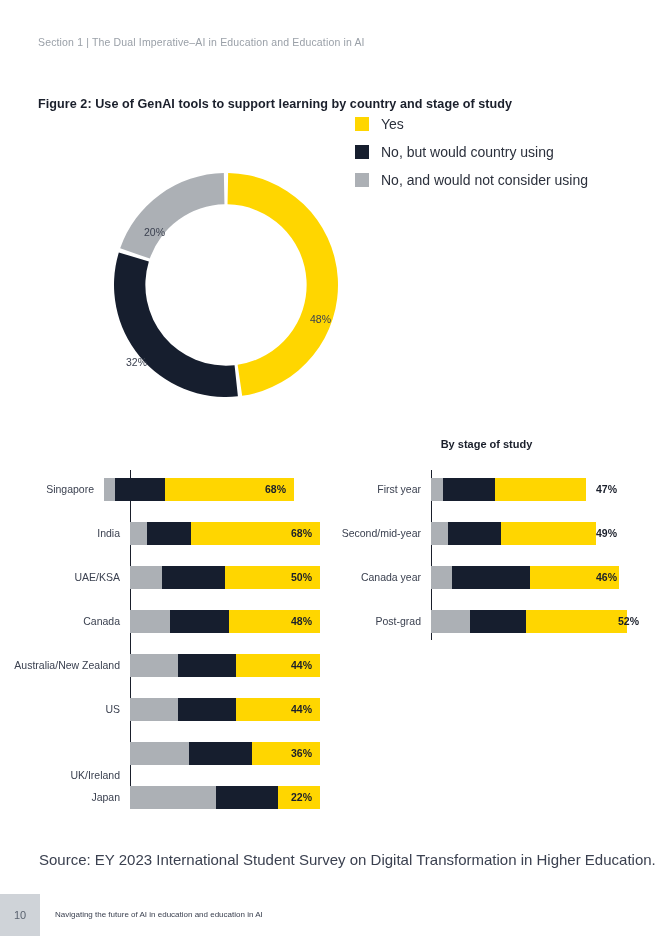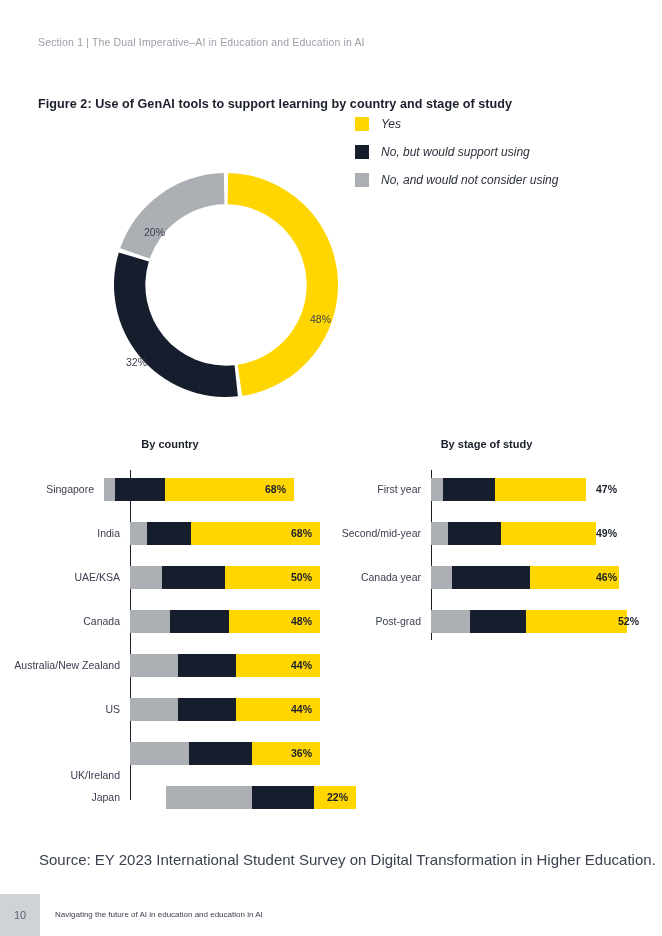--- a/index.html
+++ b/index.html
@@ -90,24 +90,23 @@
     align-items: center;
     height: 28px;
   }
   .legend-swatch {
     width: 14px;
     height: 14px;
     flex: 0 0 14px;
     margin-right: 12px;
   }
   .legend-text {
-    font-size: 12px;
+    font-size: 14px;
     color: #2b303c;
     white-space: nowrap;
-    font-style: italic;
   }
 
   
   .panel {
     position: absolute;
   }
   .panel-title {
     position: absolute;
     top: 0;
     font-size: 11px;
@@ -212,30 +211,29 @@
   </div>
 </div>
 
 <div class="legend" id="legend-host">
     <div class="legend-row">
       <span class="legend-swatch" style="background: rgb(255, 214, 0);"></span>
       <span class="legend-text">Yes</span>
     </div>
     <div class="legend-row">
       <span class="legend-swatch" style="background: rgb(22, 30, 46);"></span>
-      <span class="legend-text">No, but would support using</span>
+      <span class="legend-text">No, but would country using</span>
     </div>
     <div class="legend-row">
       <span class="legend-swatch" style="background: rgb(172, 176, 181);"></span>
       <span class="legend-text">No, and would not consider using</span>
     </div>
   </div>
 
 <div class="panel" id="panel-country" style="left:0px; top:438px; width:340px; height:370px;">
-  <div class="panel-title" id="panel-country-title" style="left:0px; width:340px;">By country</div>
   <div class="axis-line" style="left:130px; top:32px; height:330px;"></div>
   <div id="country-rows">
       <div class="bar-row" style="left: 0px; top: 31px;">
         <div class="bar-label" style="width: 104px;">Singapore</div>
         <div class="bar-track" style="width: 190px;">
           <div class="seg" style="width: 11.4px; background: rgb(172, 176, 181);"></div>
           <div class="seg" style="width: 49.4px; background: rgb(22, 30, 46);"></div>
           <div class="seg" style="width: 129.2px; background: rgb(255, 214, 0);"></div>
           <span class="bar-value">68%</span>
         </div>
@@ -287,21 +285,21 @@
       </div>
       <div class="bar-row" style="left: 0px; top: 295px;">
         <div class="bar-label" style="width: 130px; margin-top: 44px;">UK/Ireland</div>
         <div class="bar-track" style="width: 190px;">
           <div class="seg" style="width: 58.9px; background: rgb(172, 176, 181);"></div>
           <div class="seg" style="width: 62.7px; background: rgb(22, 30, 46);"></div>
           <div class="seg" style="width: 68.4px; background: rgb(255, 214, 0);"></div>
           <span class="bar-value">36%</span>
         </div>
       </div>
-      <div class="bar-row" style="left: 0px; top: 339px; gap: 36px;">
+      <div class="bar-row" style="left: 0px; top: 339px;">
         <div class="bar-label" style="width: 130px;">Japan</div>
         <div class="bar-track" style="width: 190px;">
           <div class="seg" style="width: 85.5px; background: rgb(172, 176, 181);"></div>
           <div class="seg" style="width: 62.7px; background: rgb(22, 30, 46);"></div>
           <div class="seg" style="width: 41.8px; background: rgb(255, 214, 0);"></div>
           <span class="bar-value">22%</span>
         </div>
       </div>
     </div>
 </div>

